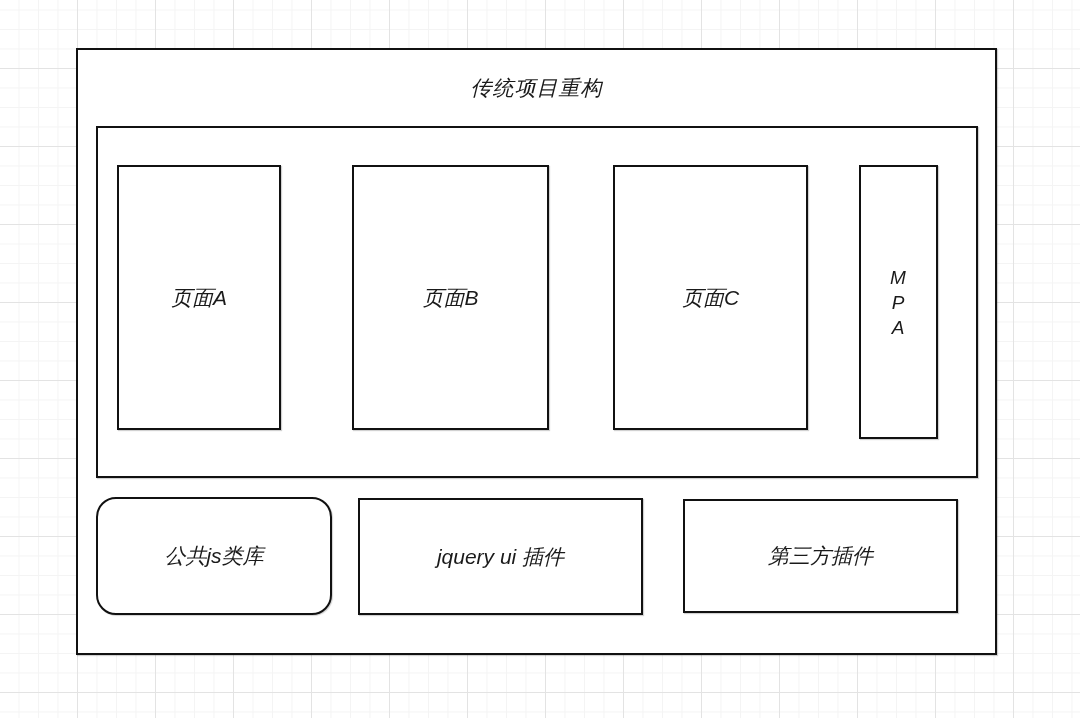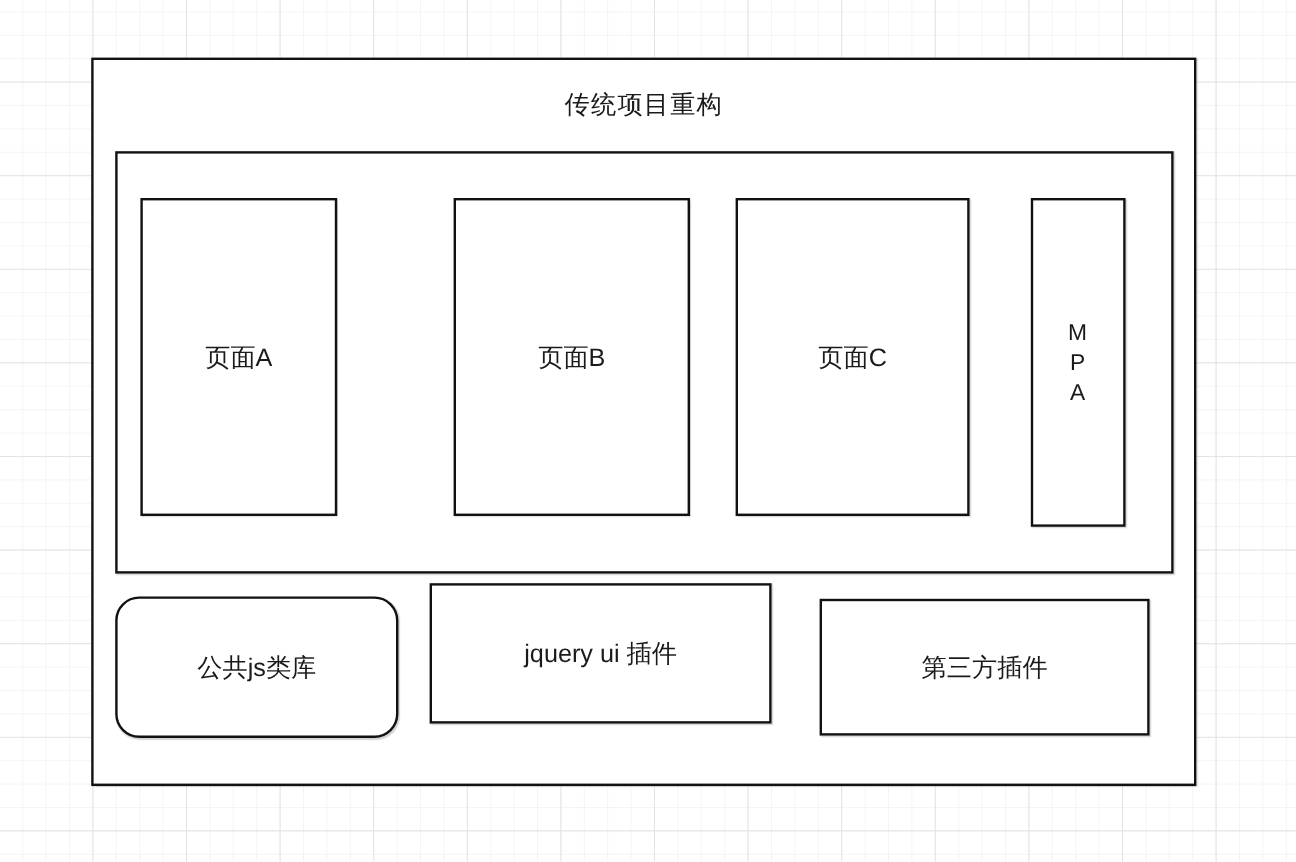--- a/index.html
+++ b/index.html
@@ -1,15 +1,15 @@
 <!DOCTYPE html>
 <html><head>
 <meta charset="utf-8">
 <style>
-  * { margin: 0; padding: 0; box-sizing: border-box; }
+  * { margin: 0; padding: 0; box-sizing: border-box; font-style: italic; }
 
   html, body {
     width: 1080px;
     height: 718px;
     font-family: "Liberation Sans", "DejaVu Sans", sans-serif;
     color: #1a1a1a;
     overflow: hidden;
   }
 
   
@@ -51,31 +51,31 @@
     font-size: 21px;
     line-height: 24px;
     letter-spacing: 1px;
   }
 
   
   .pages-box   { left: 96px;  top: 126px; width: 882px; height: 352px; }
 
   
   .page-a      { left: 117px; top: 165px; width: 164px; height: 265px; font-size: 21px; }
-  .page-b      { left: 378px; top: 165px; width: 197px; height: 265px; font-size: 21px; }
+  .page-b      { left: 352px; top: 165px; width: 197px; height: 265px; font-size: 21px; }
   .page-c      { left: 613px; top: 165px; width: 195px; height: 265px; font-size: 21px; text-align: center; }
 
   
   .mpa-box     { left: 859px; top: 165px; width: 79px;  height: 274px;
                  font-size: 19px; line-height: 25px; white-space: pre-line;
                  letter-spacing: 1px; }
 
   
   .lib-js      { left: 96px;  top: 497px; width: 236px; height: 118px; font-size: 21px; border-radius: 20px; }
-  .lib-jquery  { left: 358px; top: 486px; width: 285px; height: 117px; font-size: 21px; }
+  .lib-jquery  { left: 358px; top: 498px; width: 285px; height: 117px; font-size: 21px; }
   .lib-third   { left: 683px; top: 499px; width: 275px; height: 114px; font-size: 21px; }
 </style>
 </head>
 <body>
 
 <div class="box outer-box"></div>
 
 <div class="diagram-title">传统项目重构</div>
 
 <div class="box pages-box"></div>

